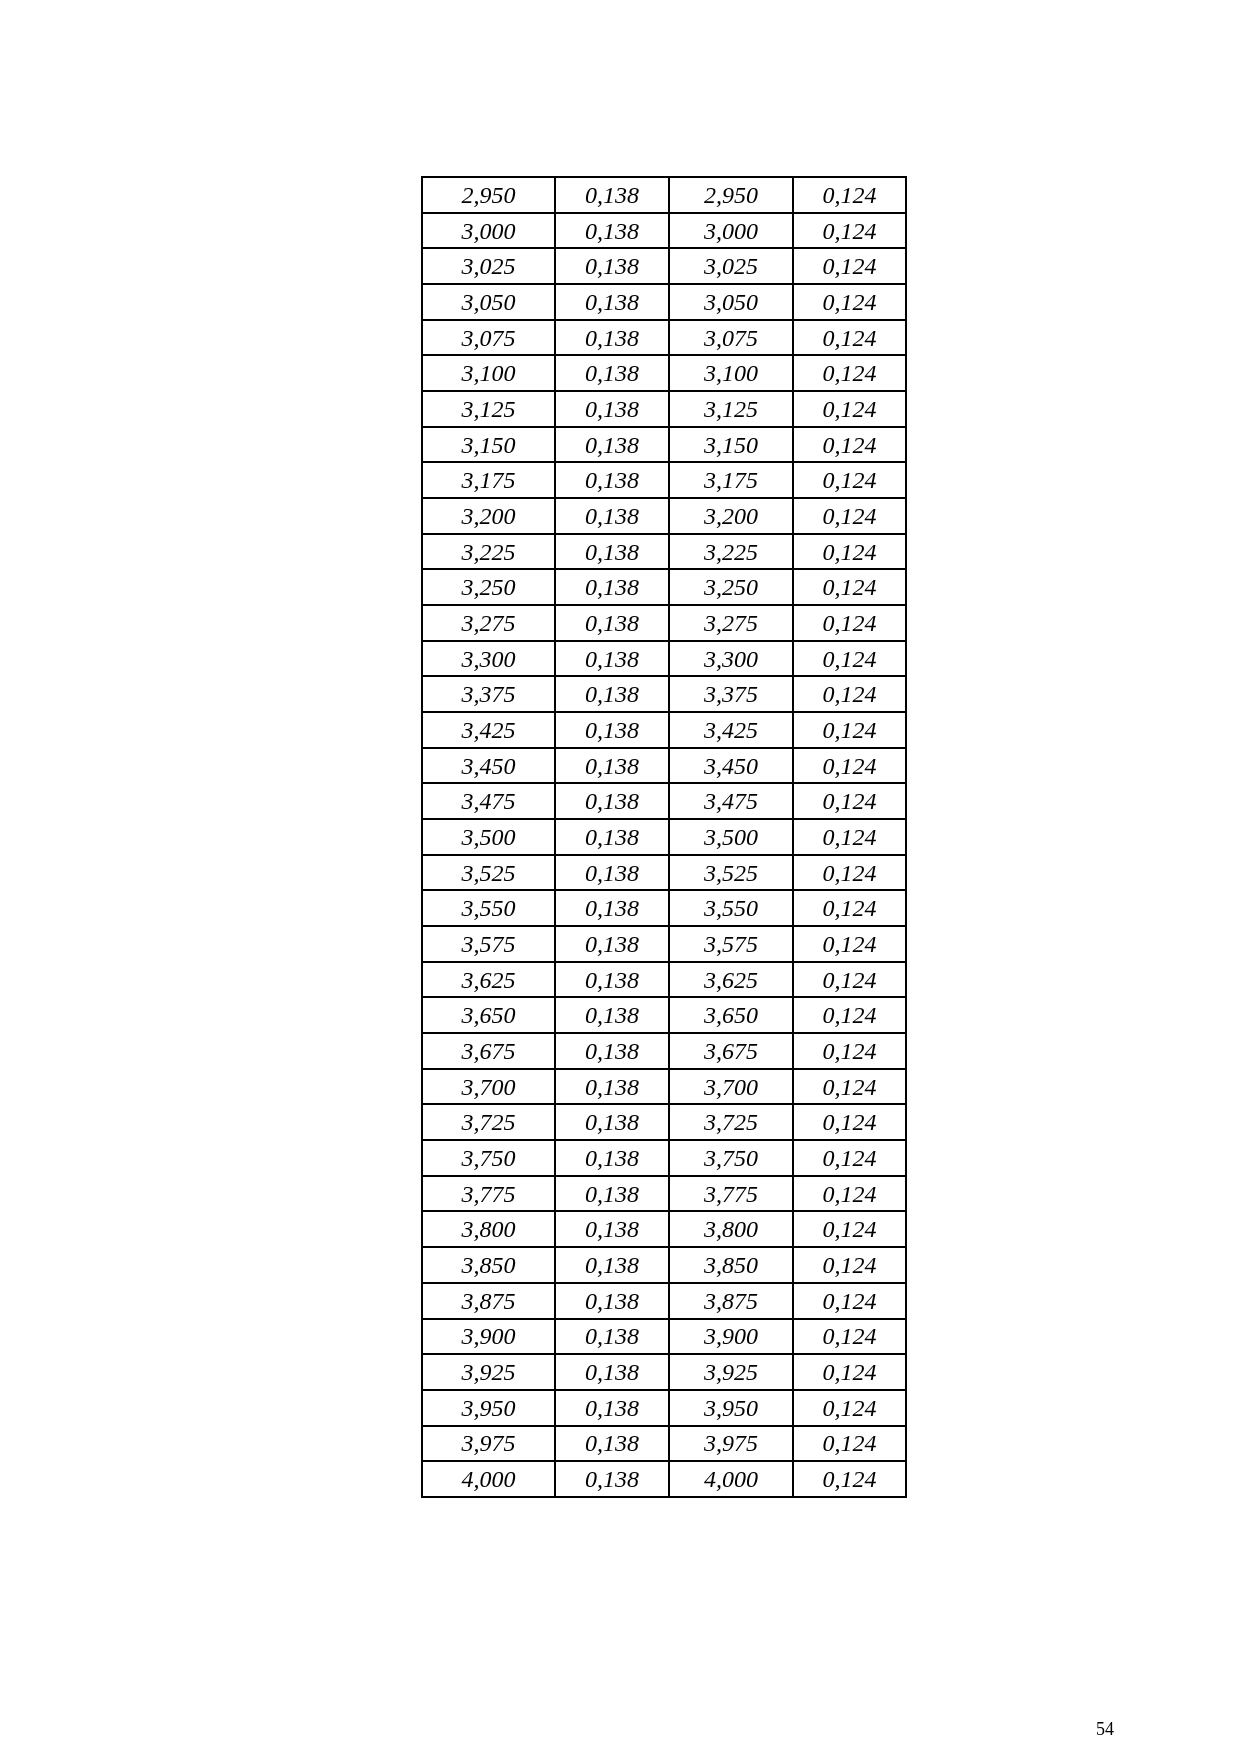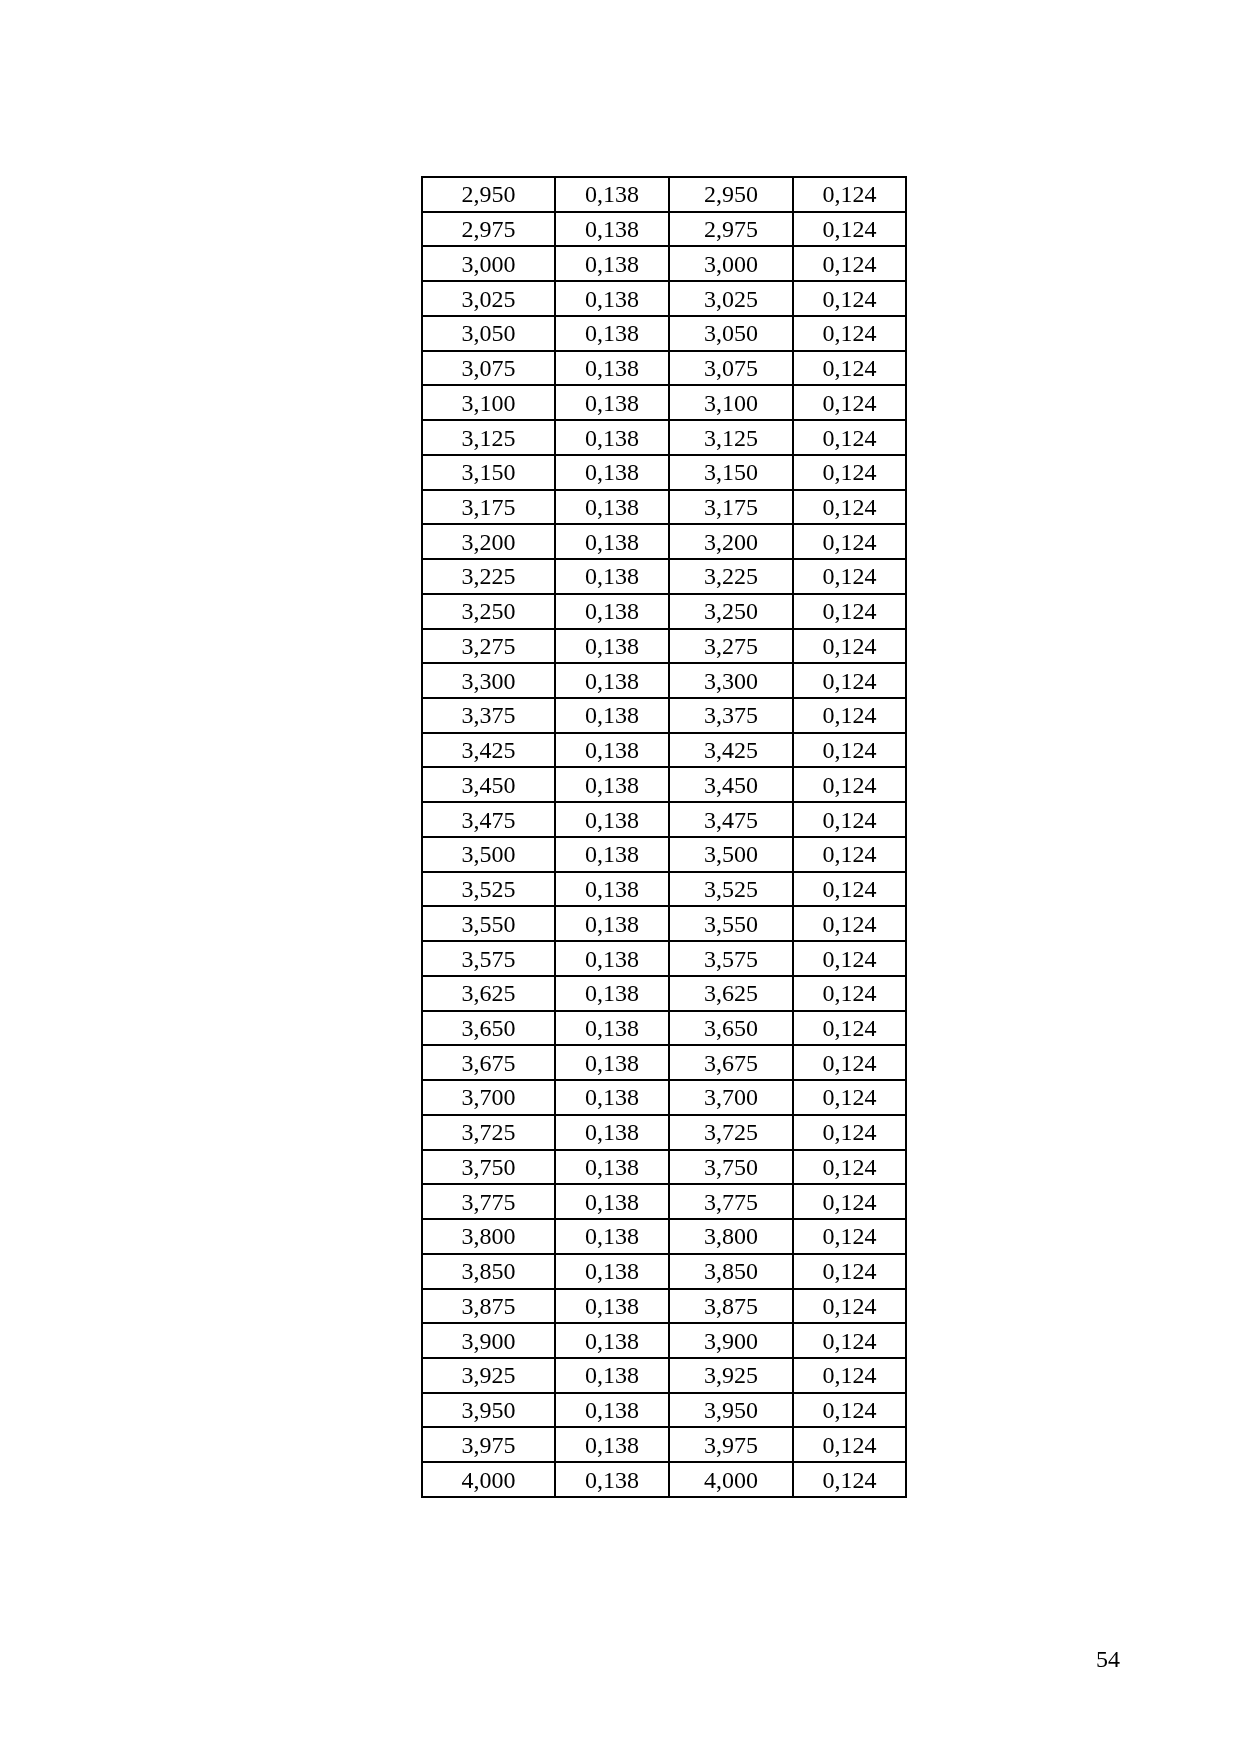--- a/index.html
+++ b/index.html
@@ -15,36 +15,37 @@
     color: #000000;
   }
   .data-table {
     position: absolute;
     left: 421px;
     top: 176px;
     width: 484px;
     height: 1322px;
     border-collapse: collapse;
     table-layout: fixed;
+    font-style: italic;
   }
   .data-table td {
     border: 2px solid #000000;
     text-align: center;
     vertical-align: middle;
     font-size: 24px;
     line-height: 1;
     padding: 0;
     overflow: hidden;
     white-space: nowrap;
   }
   .page-number {
     position: absolute;
     left: 1096px;
-    top: 1645px;
-    font-size: 24px;
+    top: 1719px;
+    font-size: 18px;
     line-height: 1.2;
   }
 </style>
 </head>
 <body>
 
 <div>
 
   <table class="data-table">
     <colgroup>
@@ -54,26 +55,20 @@
       <col style="width:113px">
     </colgroup>
     <tbody>
         <tr>
           <td>2,950</td>
           <td>0,138</td>
           <td>2,950</td>
           <td>0,124</td>
         </tr>
         <tr>
-          <td>2,975</td>
-          <td>0,138</td>
-          <td>2,975</td>
-          <td>0,124</td>
-        </tr>
-        <tr>
           <td>3,000</td>
           <td>0,138</td>
           <td>3,000</td>
           <td>0,124</td>
         </tr>
         <tr>
           <td>3,025</td>
           <td>0,138</td>
           <td>3,025</td>
           <td>0,124</td>

